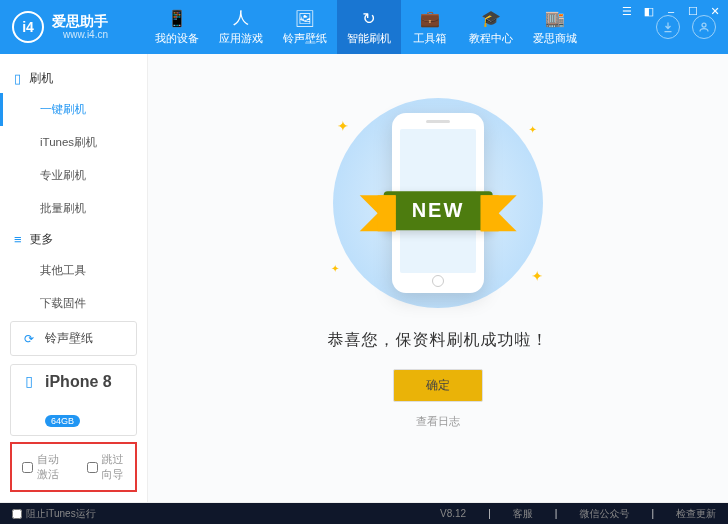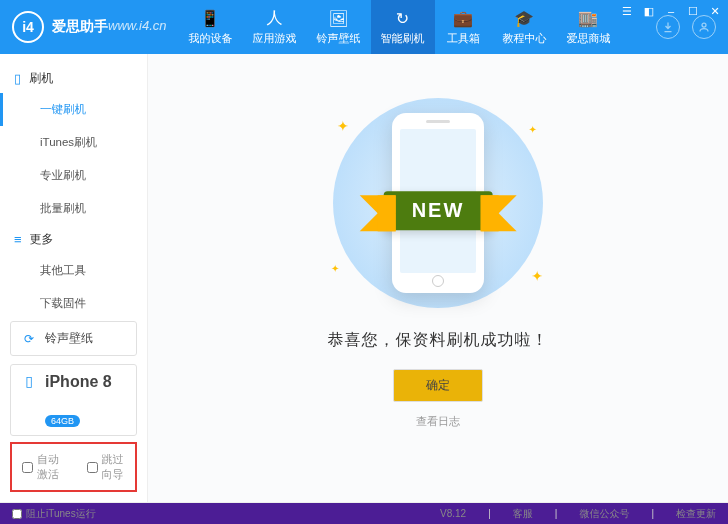--- a/index.html
+++ b/index.html
@@ -1,23 +1,23 @@
 <!DOCTYPE html>
 <html><head>
   <meta charset="utf-8">
   <style>
     * { margin: 0; padding: 0; box-sizing: border-box; font-family: "Microsoft YaHei", sans-serif; }
     body { width: 728px; height: 524px; background: #fff; overflow: hidden; position: relative; }
     
     .header { height: 54px; background: #2196f3; display: flex; align-items: center; position: relative; }
     .logo-area { display: flex; align-items: center; padding: 0 12px; min-width: 145px; }
     .logo-circle { width: 32px; height: 32px; border: 2px solid #fff; border-radius: 50%; display: flex; align-items: center; justify-content: center; color: #fff; font-weight: bold; font-size: 14px; margin-right: 8px; }
-    .logo-text { display: flex; flex-direction: row; line-height: 1.1; }
+    .logo-text { display: flex; flex-direction: column; line-height: 1.1; align-items: flex-end; }
     .logo-title { color: #fff; font-size: 14px; font-weight: bold; }
-    .logo-url { color: #cce7fb; font-size: 13px; font-style: italic; }
+    .logo-url { color: #cce7fb; font-size: 10px; }
     
     .topnav { display: flex; flex: 1; height: 100%; }
     .topnav-item { display: flex; flex-direction: column; align-items: center; justify-content: center; color: #fff; font-size: 11px; padding: 0 10px; cursor: pointer; position: relative; min-width: 58px; }
     .topnav-item.active { background: #1976d2; }
     .topnav-icon { width: 20px; height: 20px; display: flex; align-items: center; justify-content: center; margin-bottom: 2px; font-size: 16px; }
     
     .window-controls { position: absolute; right: 6px; top: 4px; display: flex; gap: 8px; }
     .wc { width: 14px; height: 14px; color: #fff; font-size: 11px; display: flex; align-items: center; justify-content: center; cursor: pointer; }
     
     .header-right { display: flex; align-items: center; gap: 12px; padding-right: 12px; height: 100%; }
@@ -58,21 +58,21 @@
     .ribbon-banner::before { left: -24px; border-left-color: transparent; }
     .ribbon-banner::after { right: -24px; border-right-color: transparent; }
     .star { position: absolute; color: #ffc107; font-size: 14px; }
     .s1 { top: 20px; left: 14px; } .s2 { top: 26px; right: 16px; font-size: 10px; }
     .s3 { bottom: 34px; left: 8px; font-size: 10px; } .s4 { bottom: 24px; right: 10px; }
     
     .success-text { font-size: 16px; color: #333; margin-top: 22px; letter-spacing: 1px; }
     .ok-btn { margin-top: 18px; padding: 7px 32px; background: #eab308; border: 1px solid #ddd; font-size: 12px; color: #444; cursor: pointer; border-radius: 2px; }
     .log-link { margin-top: 12px; font-size: 11px; color: #999; cursor: pointer; }
     
-    .footer { height: 22px; border-top: 1px solid #eee; background: #4c1d95; display: flex; align-items: center; padding: 0 12px; font-size: 10px; color: #888; }
+    .footer { height: 22px; border-top: 1px solid #eee; background: #0f172a; display: flex; align-items: center; padding: 0 12px; font-size: 10px; color: #888; }
     .footer-left { display: flex; align-items: center; gap: 4px; }
     .footer-left input { width: 10px; height: 10px; }
     .footer-right { margin-left: auto; display: flex; align-items: center; gap: 22px; }
     .sep { color: #ccc; }
   </style>
 </head>
 <body>
 
 <div class="header">
   <div class="logo-area">

